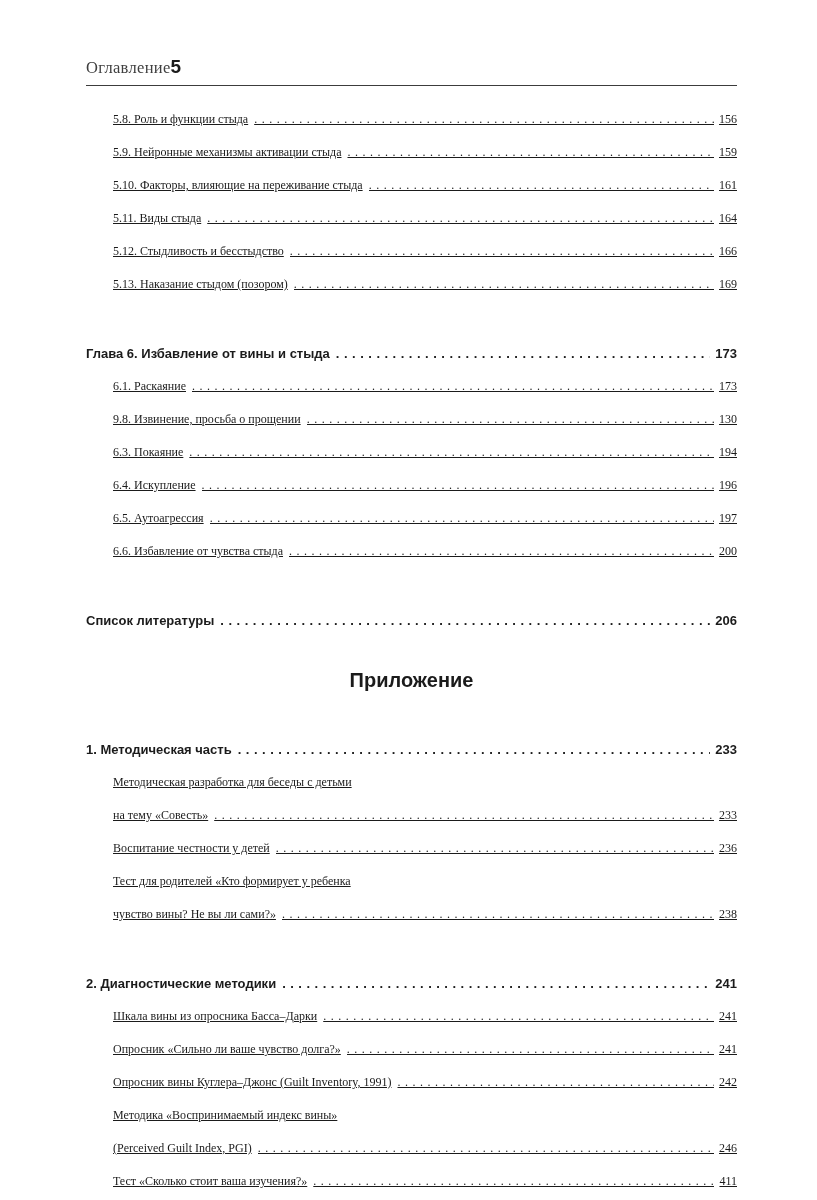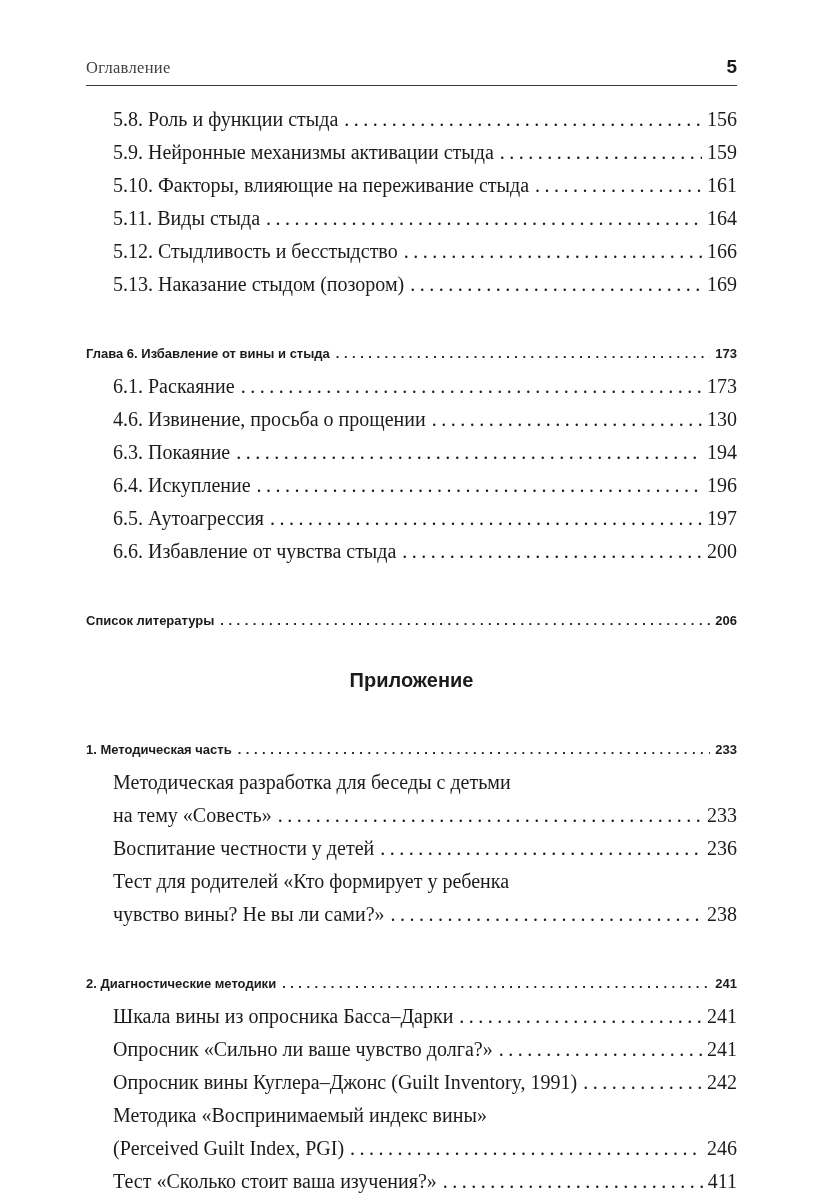--- a/index.html
+++ b/index.html
@@ -11,21 +11,20 @@
     font-family: "Liberation Serif", serif;
     color: #1b1b1b;
   }
   .page {
     width: 817px;
     height: 1200px;
     padding: 56px 80px 0 86px;
   }
   .page-header {
     display: flex;
-    justify-content: space-between;
     align-items: baseline;
     padding-bottom: 7px;
     border-bottom: 1.5px solid #3c3c3c;
   }
   .header-title {
     font-size: 16.5px;
     color: #3f3f3f;
     letter-spacing: 0.3px;
   }
   .header-page {
@@ -33,22 +32,23 @@
     font-weight: bold;
     font-size: 19px;
     color: #1b1b1b;
   }
   .toc { margin-top: 17px; }
 
   .row { display: flex; align-items: baseline; }
 
   .entry {
     padding-left: 27px;
-    font-size: 20px;
-    line-height: 33px;
+    font-size: 12px;
+    line-height: 33px;
+    text-decoration: underline;
   }
   .entry .first-line {
     line-height: 33px;
   }
   .chapter {
     font-family: "Liberation Sans", sans-serif;
     font-weight: bold;
     font-size: 13px;
     line-height: 33px;
     margin-top: 36px;
@@ -136,21 +136,21 @@
       </div>
       <div class="entry">
         <div class="row">
           <span class="title">6.1. Раскаяние</span>
           <span class="leader"></span>
           <span class="pagenum">173</span>
         </div>
       </div>
       <div class="entry">
         <div class="row">
-          <span class="title">4.6. Извинение, просьба о прощении</span>
+          <span class="title">9.8. Извинение, просьба о прощении</span>
           <span class="leader"></span>
           <span class="pagenum">130</span>
         </div>
       </div>
       <div class="entry">
         <div class="row">
           <span class="title">6.3. Покаяние</span>
           <span class="leader"></span>
           <span class="pagenum">194</span>
         </div>

